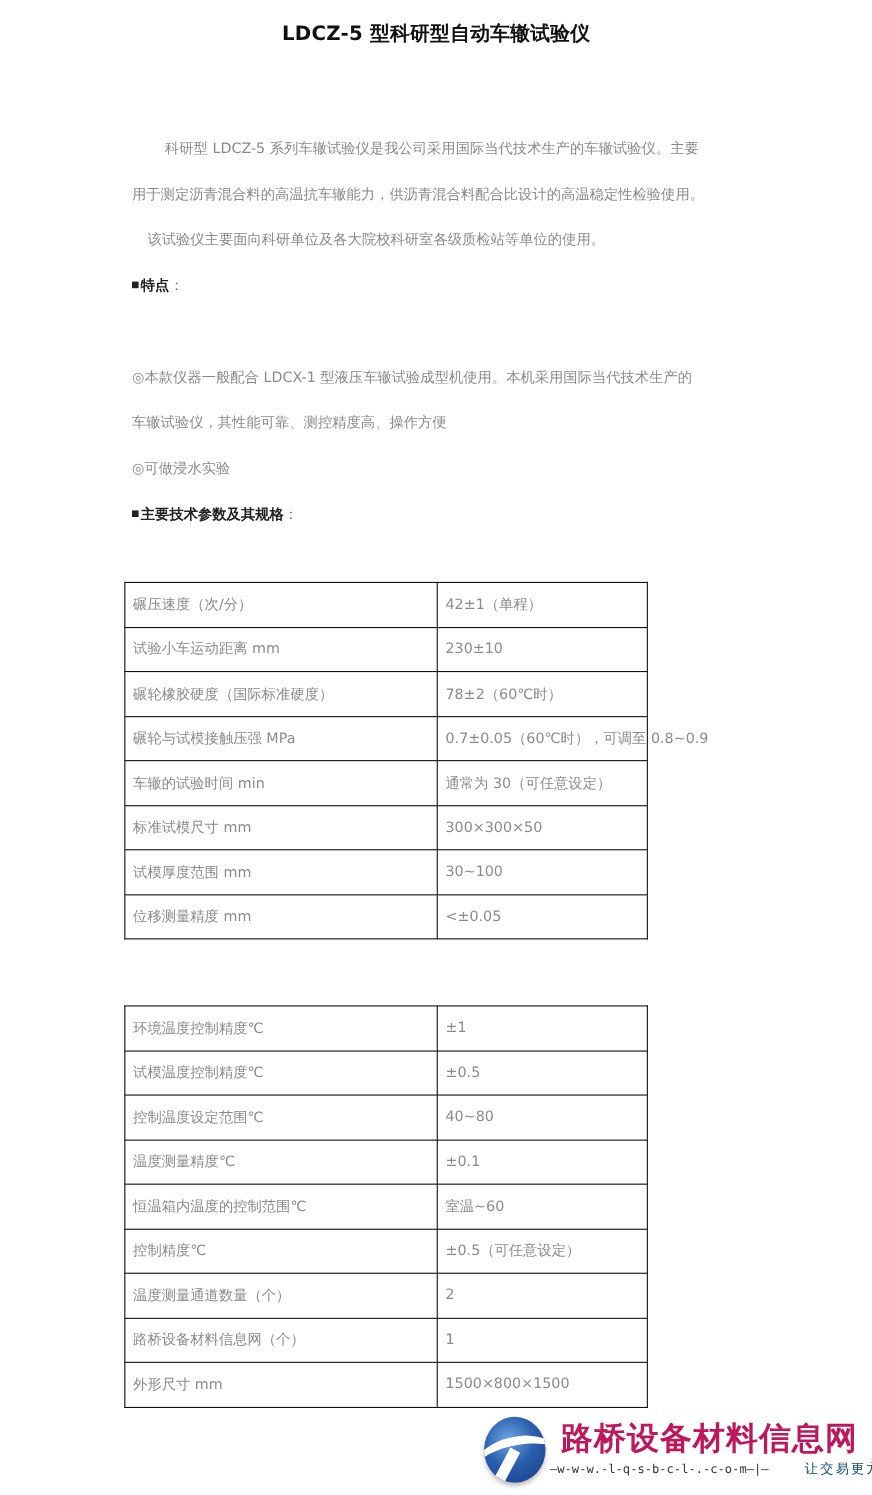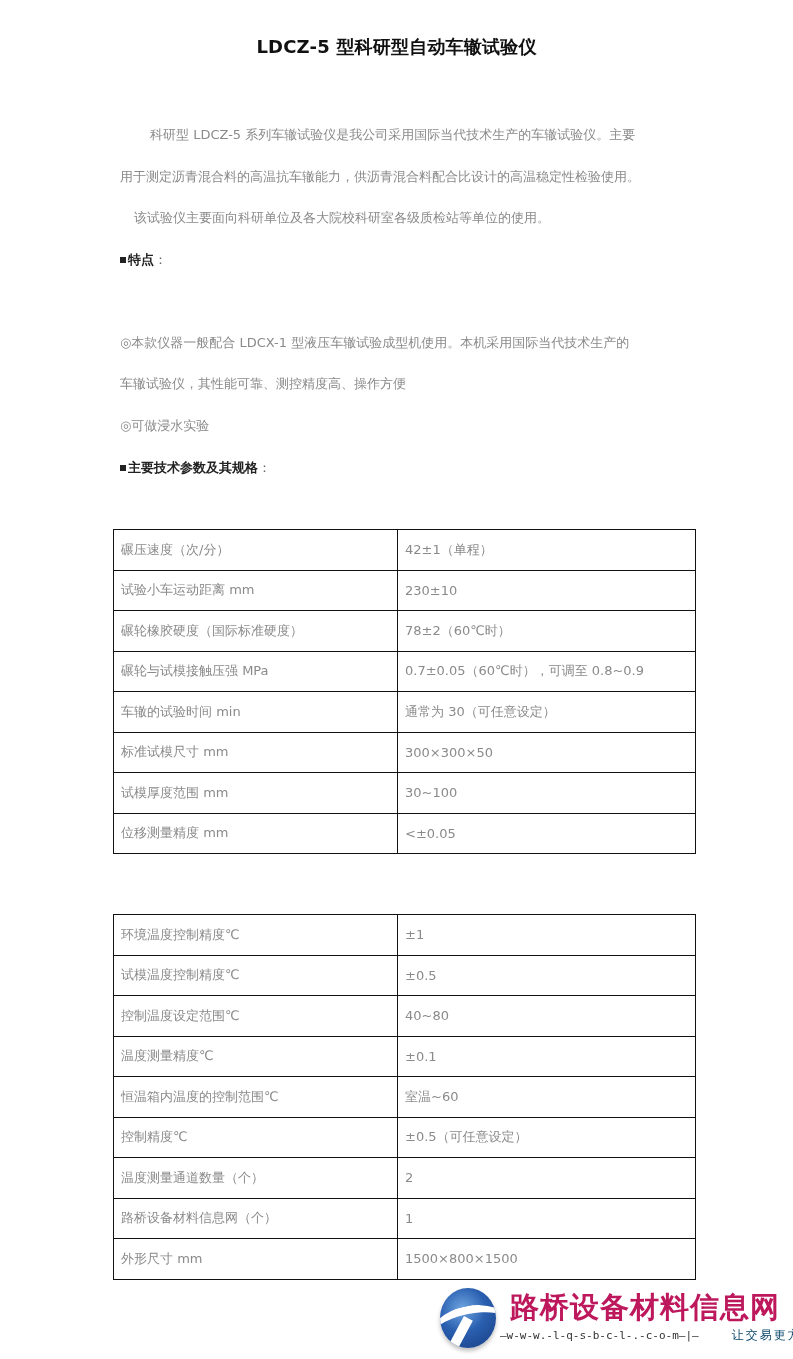--- a/index.html
+++ b/index.html
@@ -5,36 +5,35 @@
   html, body { margin: 0; padding: 0; background: #ffffff; }
   body {
     width: 793px; height: 1359px; position: relative; overflow: hidden;
     font-family: "DejaVu Sans", "Liberation Sans", sans-serif;
     color: #777777;
   }
   .title {
     position: absolute; left: 0; top: 18px; width: 793px;
     text-align: center; font-size: 18px; font-weight: bold; color: #111111;
     letter-spacing: 0.2px;
-    margin-top: 17px;
   }
   .para {
     position: absolute; left: 120px; width: 570px;
     font-size: 13px; color: #8a8a8a; white-space: nowrap; margin-top: 42px;
   }
   .section-head {
     position: absolute; left: 120px; font-size: 13px; font-weight: bold; color: #222222;
   }
   .section-head .colon { font-weight: normal; color: #666; }
   .bullet-sq {
     display: inline-block; width: 6px; height: 6px; background: #222; margin-right: 2px;
     vertical-align: middle; position: relative; top: -1px;
   }
   table.spec {
-    position: absolute; left: 113px; width: 583px;
+    position: absolute; left: 113px; width: 476px;
     border-collapse: collapse; table-layout: fixed;
   }
   table.spec td {
     border: 1.5px solid #111111; height: 39.5px; padding: 0 0 0 7px;
     font-size: 13px; color: #8a8a8a; white-space: nowrap;
   }
   table.spec td.k { width: 276px; }
   .logo {
     position: absolute; left: 440px; top: 1286px; width: 353px; height: 73px;
   }

